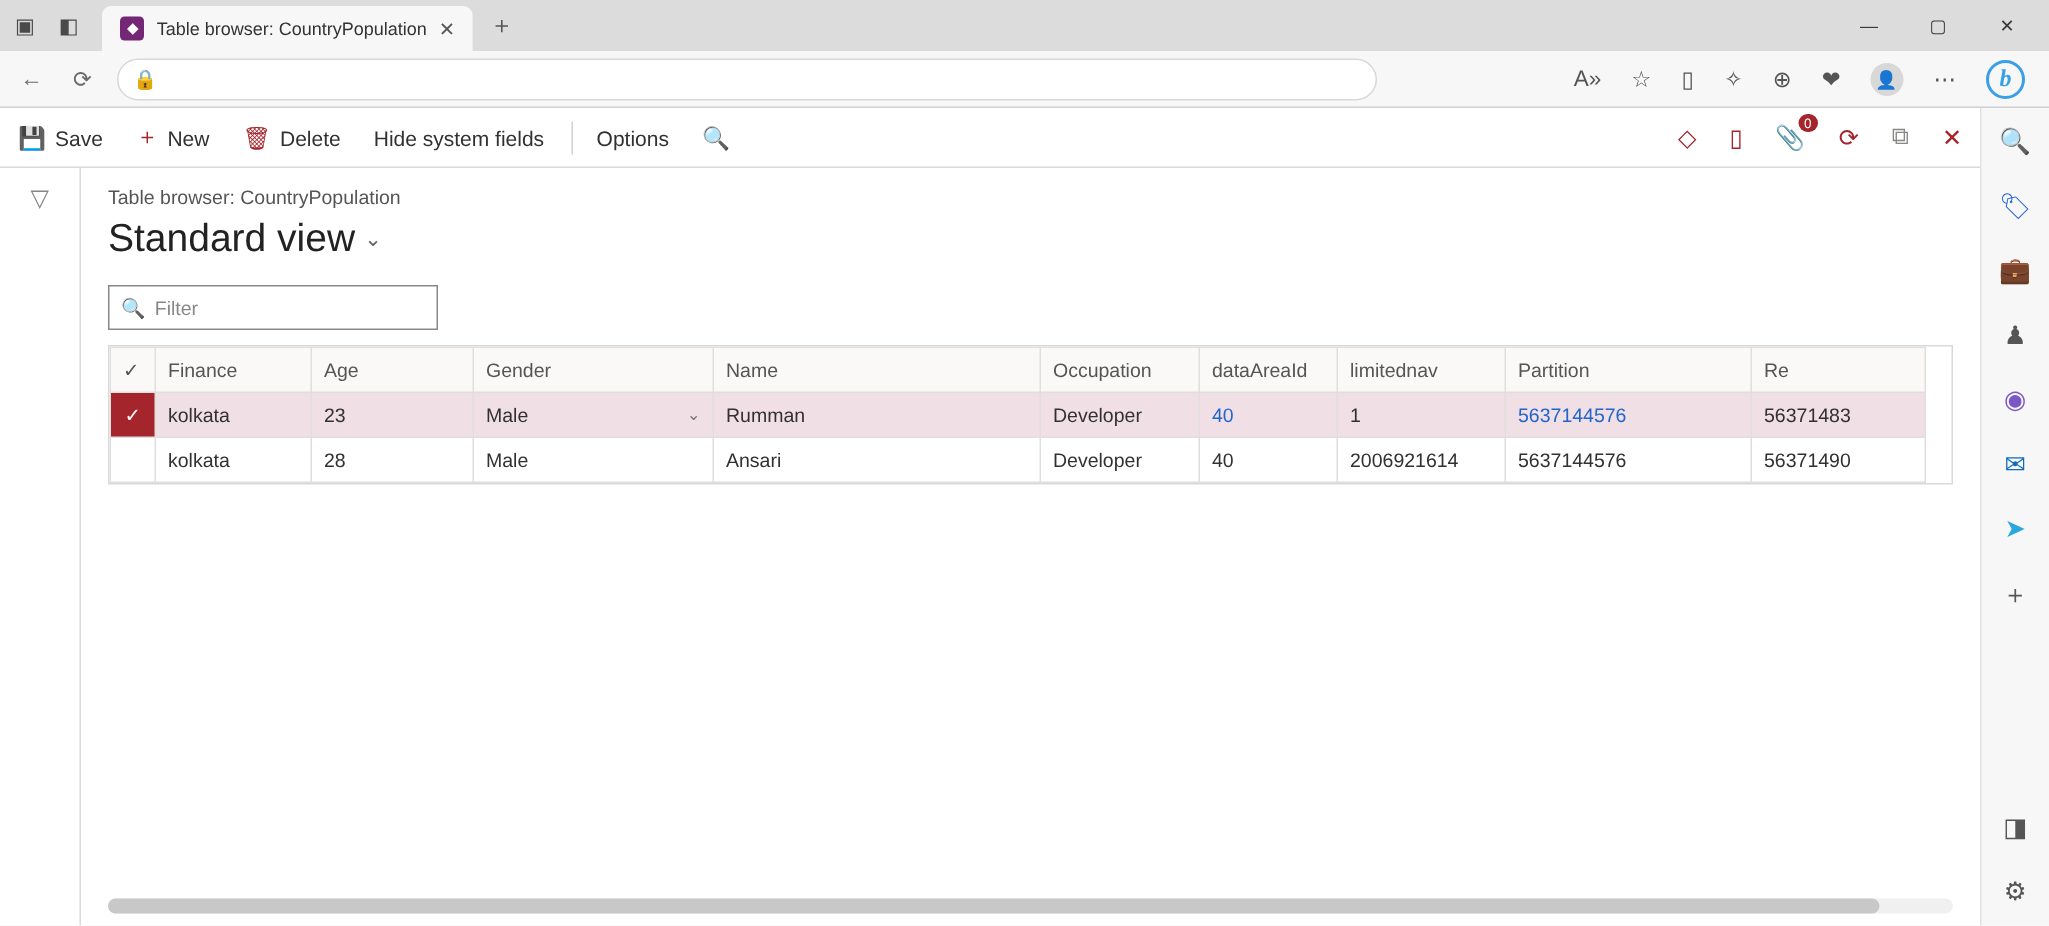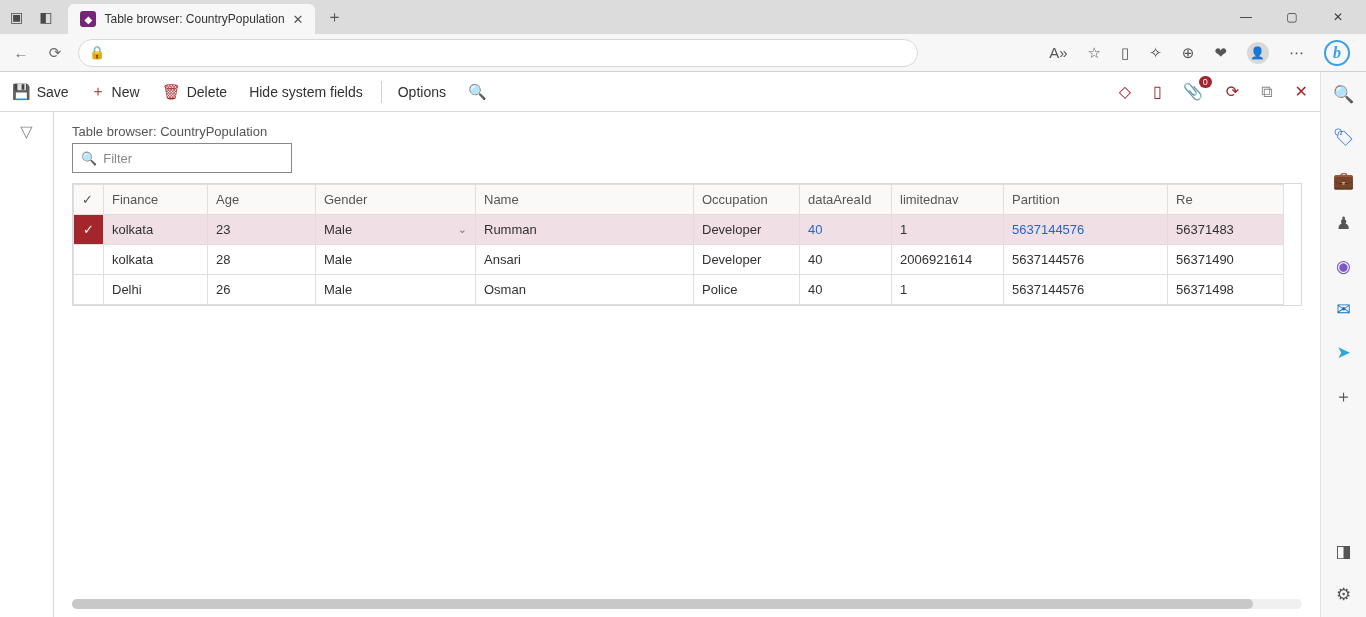--- a/index.html
+++ b/index.html
@@ -172,20 +172,24 @@
     </div>
   </div>
 
   <div class="body-row">
     <div class="left-rail">
       <span>▽</span>
     </div>
 
     <div class="page-col">
       <div class="breadcrumb">Table browser: CountryPopulation</div>
+      <div class="view-title">
+        <span>Standard view</span>
+        <span class="chev">⌄</span>
+      </div>
 
       <div class="filter-box">
         <span class="mag">🔍</span>
         <span>Filter</span>
       </div>
 
       <div class="grid-wrap">
         <table class="grid">
           <colgroup>
             <col class="csel">
@@ -236,32 +240,20 @@
                 <td>kolkata</td>
                 <td>28</td>
                 <td>Male</td>
                 <td>Ansari</td>
                 <td>Developer</td>
                 <td>40</td>
                 <td class="num">2006921614</td>
                 <td>5637144576</td>
                 <td class="num">56371490</td>
               </tr>
-              <tr>
-                <td></td>
-                <td>Delhi</td>
-                <td>26</td>
-                <td>Male</td>
-                <td>Osman</td>
-                <td>Police</td>
-                <td>40</td>
-                <td class="num">1</td>
-                <td>5637144576</td>
-                <td class="num">56371498</td>
-              </tr>
             </tbody>
         </table>
       </div>
 
       <div class="hscroll">
         <div class="thumb"></div>
       </div>
     </div>
   </div>
 </div>

